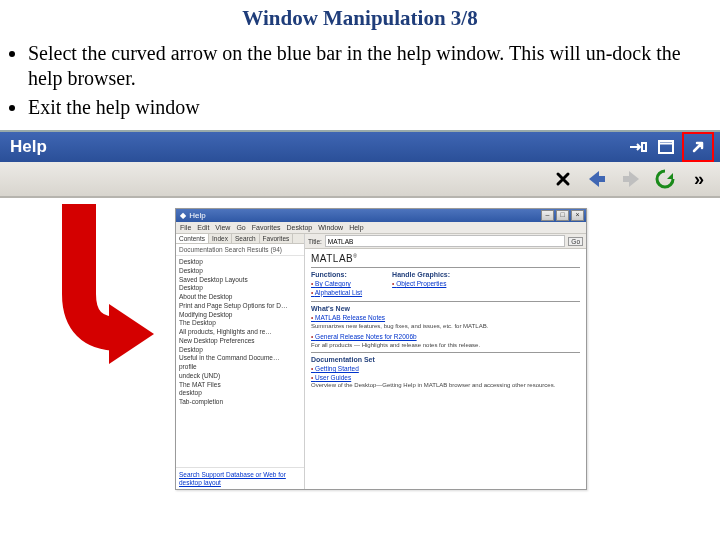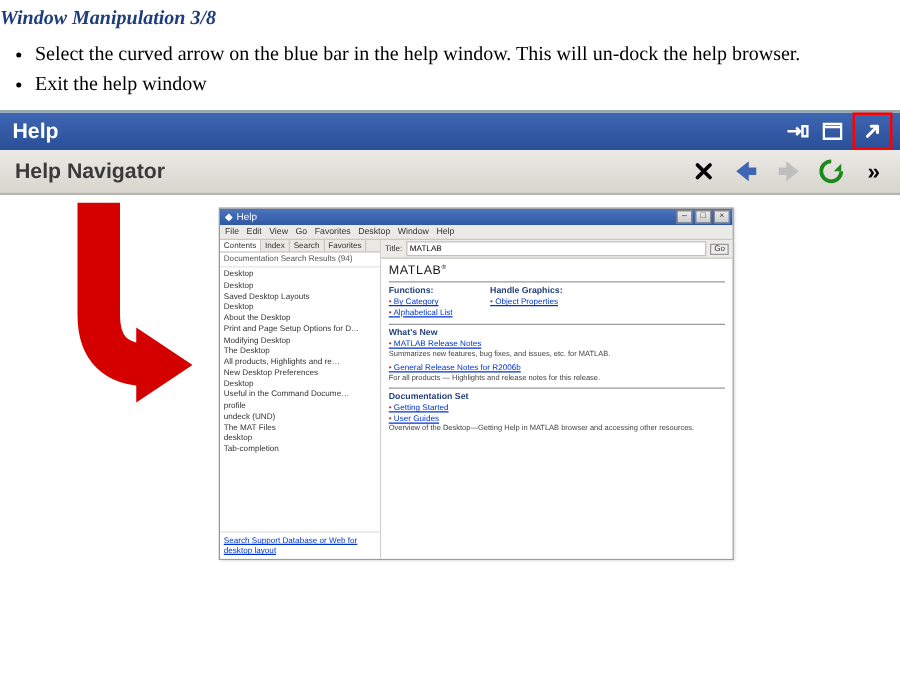--- a/index.html
+++ b/index.html
@@ -6,29 +6,29 @@
     margin: 0;
     padding: 0;
     width: 720px;
     height: 540px;
     font-family: "Times New Roman", serif;
     background: #fff;
     color: #000;
     overflow: hidden;
   }
   .slide-title {
-    font-size: 16px;
+    text-align: center;
+    font-size: 21px;
     color: #1f3d7a;
     margin: 6px 0 10px 0;
-    font-style: italic;
   }
   ul.instructions {
     margin: 0 20px 10px 28px;
     padding: 0;
-    font-size: 16px;
+    font-size: 20px;
     line-height: 1.25;
   }
   ul.instructions li { margin-bottom: 4px; }
 
   
   .help-bar {
     background: linear-gradient(#3f66b3, #2a4f98);
     height: 30px;
     display: flex;
     align-items: center;
@@ -237,21 +237,20 @@
       </svg>
   </span>
   <span class="icon-btn red-box">
     <svg width="16" height="16" viewBox="0 0 16 16">
         <path d="M4 12 L12 4 M7 4 L12 4 L12 9" stroke="#fff" stroke-width="2.5" fill="none" stroke-linecap="round" stroke-linejoin="round"></path>
       </svg>
   </span>
 </div>
 
 <div class="nav-bar">
-  <span>Help Navigator</span>
   <span class="spacer"></span>
   <span class="icon-btn">
     <svg width="16" height="16" viewBox="0 0 16 16">
         <path d="M3 3 L13 13 M13 3 L3 13" stroke="#000" stroke-width="3" stroke-linecap="round"></path>
       </svg>
   </span>
   <span class="icon-btn">
     <svg width="24" height="20" viewBox="0 0 24 20">
         <path d="M14 2 L4 10 L14 18 Z" fill="#3f66b3"></path>
         <rect x="12" y="7" width="8" height="6" fill="#3f66b3"></rect>

